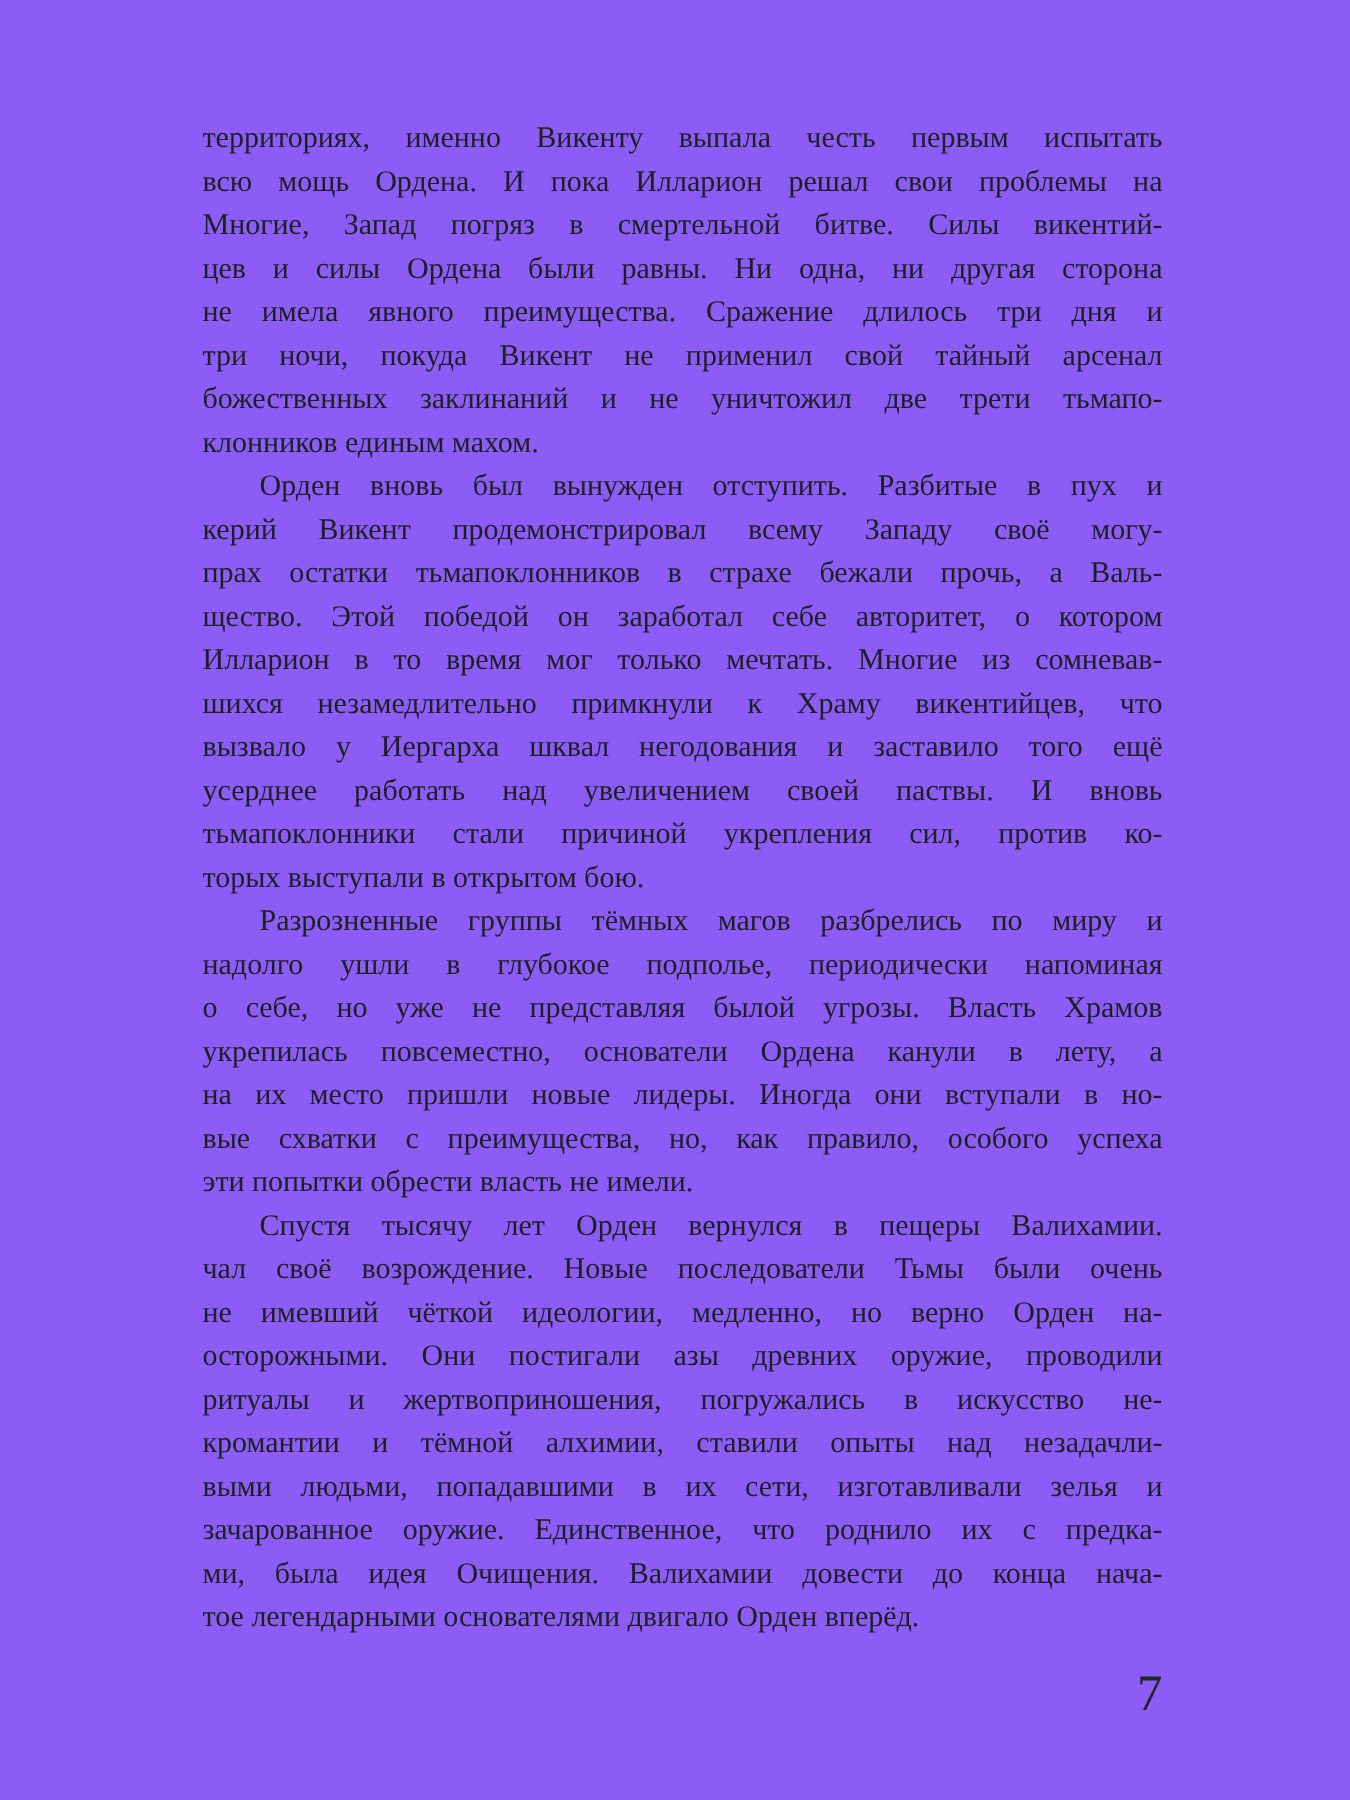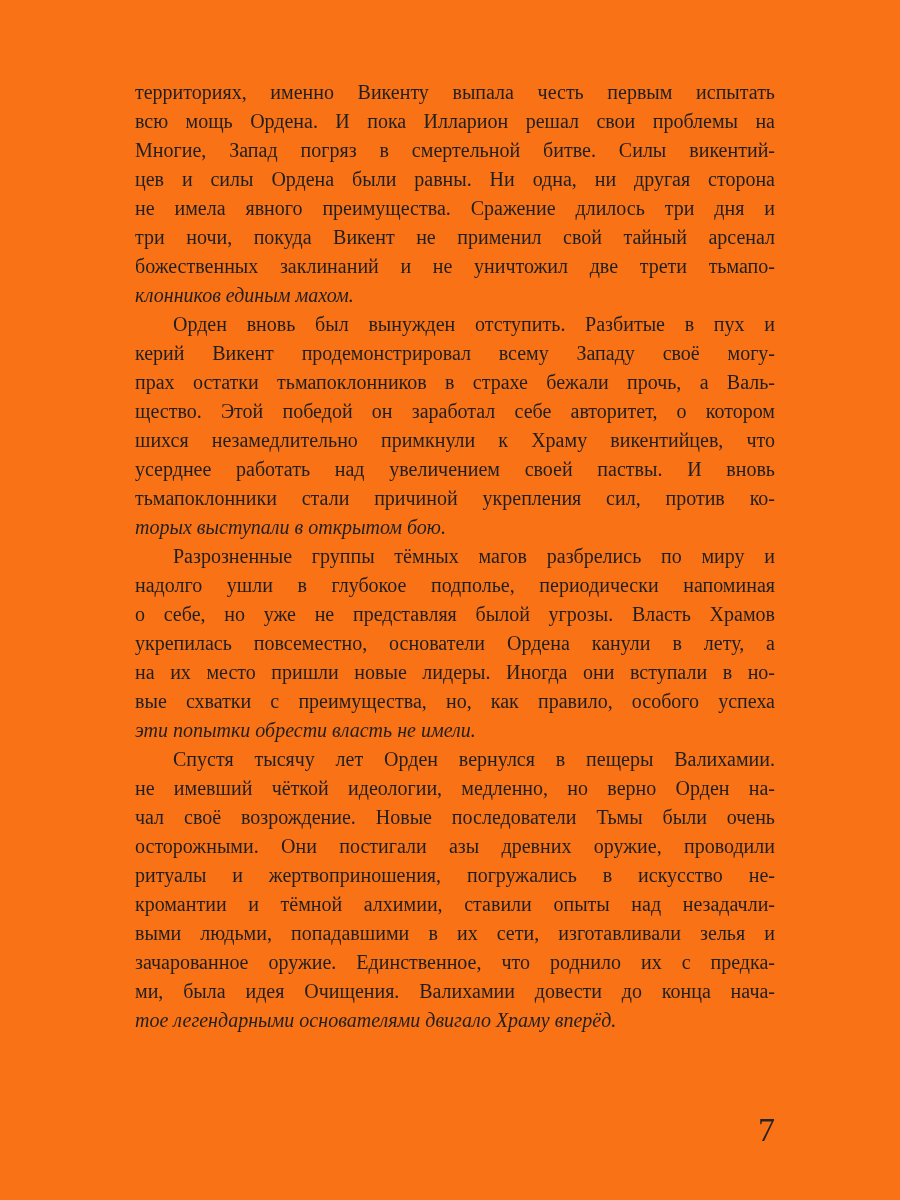--- a/index.html
+++ b/index.html
@@ -4,21 +4,21 @@
 <style>
   html, body {
     margin: 0;
     padding: 0;
     background: #ffffff;
   }
   .page {
     position: relative;
     width: 900px;
     height: 1200px;
-    background: #f97316;
+    background: #8b5cf6;
     overflow: hidden;
     font-family: "Liberation Serif", "DejaVu Serif", serif;
   }
   .text-column {
     position: absolute;
     left: 135px;
     top: 78px;
     width: 640px;
     font-size: 20px;
     line-height: 29px;
@@ -30,21 +30,20 @@
     padding: 0;
   }
   .line {
     height: 29px;
     overflow: hidden;
     text-align: justify;
     text-align-last: justify;
   }
   .line.last {
     text-align-last: left;
-    font-style: italic;
   }
   .line.indent {
     text-indent: 38px;
   }
   .folio {
     position: absolute;
     left: 135px;
     top: 1113px;
     width: 640px;
     text-align: right;
@@ -66,41 +65,43 @@
         <div class="line">не имела явного преимущества. Сражение длилось три дня и</div>
         <div class="line">три ночи, покуда Викент не применил свой тайный арсенал</div>
         <div class="line">божественных заклинаний и не уничтожил две трети тьмапо-</div>
         <div class="line last">клонников единым махом.</div>
       </div>
       <div class="paragraph">
         <div class="line indent">Орден вновь был вынужден отступить. Разбитые в пух и</div>
         <div class="line">керий Викент продемонстрировал всему Западу своё могу-</div>
         <div class="line">прах остатки тьмапоклонников в страхе бежали прочь, а Валь-</div>
         <div class="line">щество. Этой победой он заработал себе авторитет, о котором</div>
+        <div class="line">Илларион в то время мог только мечтать. Многие из сомневав-</div>
         <div class="line">шихся незамедлительно примкнули к Храму викентийцев, что</div>
+        <div class="line">вызвало у Иергарха шквал негодования и заставило того ещё</div>
         <div class="line">усерднее работать над увеличением своей паствы. И вновь</div>
         <div class="line">тьмапоклонники стали причиной укрепления сил, против ко-</div>
         <div class="line last">торых выступали в открытом бою.</div>
       </div>
       <div class="paragraph">
         <div class="line indent">Разрозненные группы тёмных магов разбрелись по миру и</div>
         <div class="line">надолго ушли в глубокое подполье, периодически напоминая</div>
         <div class="line">о себе, но уже не представляя былой угрозы. Власть Храмов</div>
         <div class="line">укрепилась повсеместно, основатели Ордена канули в лету, а</div>
         <div class="line">на их место пришли новые лидеры. Иногда они вступали в но-</div>
         <div class="line">вые схватки с преимущества, но, как правило, особого успеха</div>
         <div class="line last">эти попытки обрести власть не имели.</div>
       </div>
       <div class="paragraph">
         <div class="line indent">Спустя тысячу лет Орден вернулся в пещеры Валихамии.</div>
+        <div class="line">чал своё возрождение. Новые последователи Тьмы были очень</div>
         <div class="line">не имевший чёткой идеологии, медленно, но верно Орден на-</div>
-        <div class="line">чал своё возрождение. Новые последователи Тьмы были очень</div>
         <div class="line">осторожными. Они постигали азы древних оружие, проводили</div>
         <div class="line">ритуалы и жертвоприношения, погружались в искусство не-</div>
         <div class="line">кромантии и тёмной алхимии, ставили опыты над незадачли-</div>
         <div class="line">выми людьми, попадавшими в их сети, изготавливали зелья и</div>
         <div class="line">зачарованное оружие. Единственное, что роднило их с предка-</div>
         <div class="line">ми, была идея Очищения. Валихамии довести до конца нача-</div>
-        <div class="line last">тое легендарными основателями двигало Храму вперёд.</div>
+        <div class="line last">тое легендарными основателями двигало Орден вперёд.</div>
       </div>
     </div>
   <div class="folio">7</div>
 </div>
 
 </body></html>

